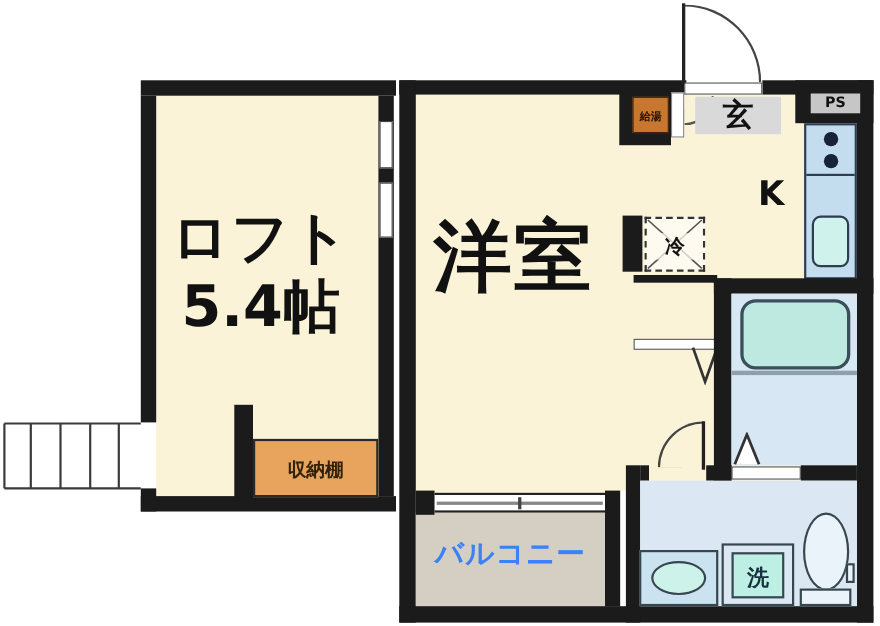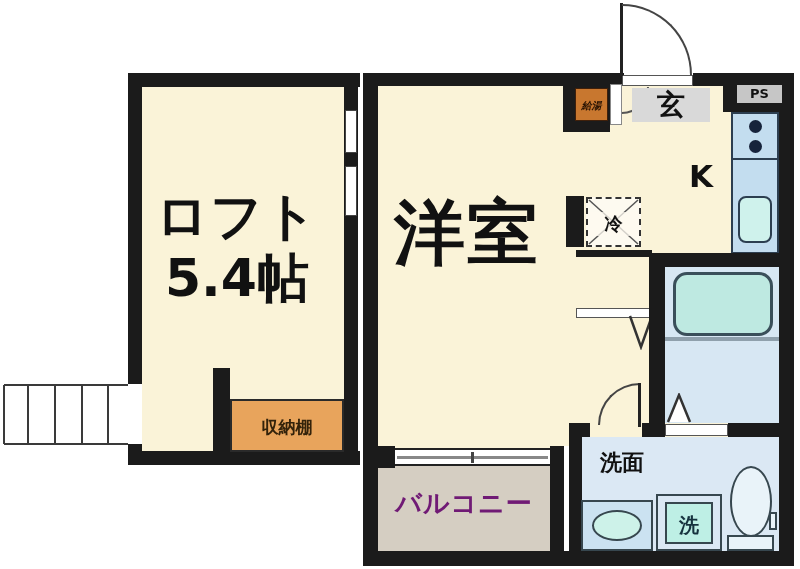--- a/index.html
+++ b/index.html
@@ -54,21 +54,21 @@
   <div class="abs wall" style="left:363px;top:73px;width:15px;height:493px;"></div>
   <div class="abs wall" style="left:779px;top:73px;width:15px;height:493px;"></div>
   <div class="abs wall" style="left:363px;top:551px;width:431px;height:15px;"></div>
 
   <div class="abs thin" style="left:622px;top:75px;width:71px;height:11px;"></div>
   <div class="abs" style="left:620px;top:3px;width:3px;height:73px;background:#222;"></div>
   <div class="abs" style="left:622px;top:4px;width:70px;height:71px;border-top:2px solid #444;border-right:2px solid #444;border-top-right-radius:100%;"></div>
   <div class="abs" style="left:622px;top:87px;width:27px;height:27px;border-right:2px solid #555;border-bottom:2px solid #555;border-bottom-right-radius:100%;"></div>
   <div class="abs wall" style="left:563px;top:83px;width:47px;height:49px;"></div>
   <div class="abs" style="left:575px;top:88px;width:33px;height:33px;background:#c8772f;border:1px solid #40200a;">
-    <div class="abs lbl" style="left:0;right:0;top:10px;font-size:10px;color:#2a1403;font-style:italic;">給湯</div>
+    <div class="abs lbl" style="left:0;right:0;top:10px;font-size:10px;color:#2a1403;">給湯</div>
   </div>
   <div class="abs" style="left:610px;top:84px;width:12px;height:41px;background:#fff;border:1px solid #888;"></div>
   <div class="abs" style="left:632px;top:88px;width:78px;height:34px;background:#d9d9d9;">
     <div class="abs lbl" style="left:0;right:0;top:2px;font-size:28px;line-height:30px;">玄</div>
   </div>
 
   <div class="abs wall" style="left:723px;top:73px;width:71px;height:39px;"></div>
   <div class="abs" style="left:737px;top:85px;width:45px;height:18px;background:#c6c6c6;">
     <div class="abs lbl" style="left:0;right:0;top:1px;font-size:13px;line-height:16px;">PS</div>
   </div>
@@ -111,27 +111,26 @@
   <div class="abs" style="left:638px;top:383px;width:3px;height:44px;background:#222;"></div>
 
   <div class="abs" style="left:378px;top:466px;width:172px;height:85px;background:#d5cec2;"></div>
   <div class="abs" style="left:395px;top:448px;width:155px;height:18px;background:#fff;border-top:2px solid #222;border-bottom:2px solid #222;">
     <div class="abs" style="left:2px;right:2px;top:6px;height:3px;background:#888;"></div>
     <div class="abs" style="left:76px;top:2px;width:3px;height:11px;background:#444;"></div>
   </div>
   <div class="abs wall" style="left:378px;top:446px;width:17px;height:22px;"></div>
   <div class="abs wall" style="left:550px;top:446px;width:14px;height:105px;"></div>
   <div class="abs" style="left:564px;top:446px;width:5px;height:105px;background:#fff;"></div>
-  <div class="abs lbl" style="left:378px;top:486px;width:172px;font-size:26px;font-weight:600;color:#701a75;letter-spacing:1px;">バルコニー</div>
+  <div class="abs lbl" style="left:378px;top:486px;width:172px;font-size:26px;font-weight:600;color:#3b82f6;letter-spacing:1px;">バルコニー</div>
 
   <div class="abs wall" style="left:569px;top:423px;width:13px;height:143px;"></div>
   <div class="abs wall" style="left:582px;top:423px;width:8px;height:14px;"></div>
   <div class="abs wall" style="left:642px;top:423px;width:23px;height:14px;"></div>
   <div class="abs wet" style="left:582px;top:437px;width:197px;height:114px;"></div>
-  <div class="abs lbl" style="left:590px;top:448px;width:64px;font-size:22px;">洗面</div>
   <div class="abs" style="left:581px;top:500px;width:72px;height:51px;background:#cbe2f1;border:2px solid #37474f;">
     <div class="abs" style="left:9px;top:8px;width:50px;height:31px;background:#cdf2e9;border:2px solid #37474f;border-radius:50%;"></div>
   </div>
   <div class="abs" style="left:656px;top:494px;width:66px;height:57px;background:#dbe8f4;border:2px solid #37474f;">
     <div class="abs" style="left:7px;top:6px;width:48px;height:42px;background:#beefe5;border:2px solid #37474f;">
       <div class="abs lbl" style="left:0;right:0;top:8px;font-size:20px;color:#16323e;">洗</div>
     </div>
   </div>
   <div class="abs" style="left:730px;top:466px;width:42px;height:71px;background:#e9f3f9;border:2px solid #37474f;border-radius:50%;"></div>
   <div class="abs" style="left:727px;top:535px;width:47px;height:16px;background:#e9f3f9;border:2px solid #37474f;"></div>

